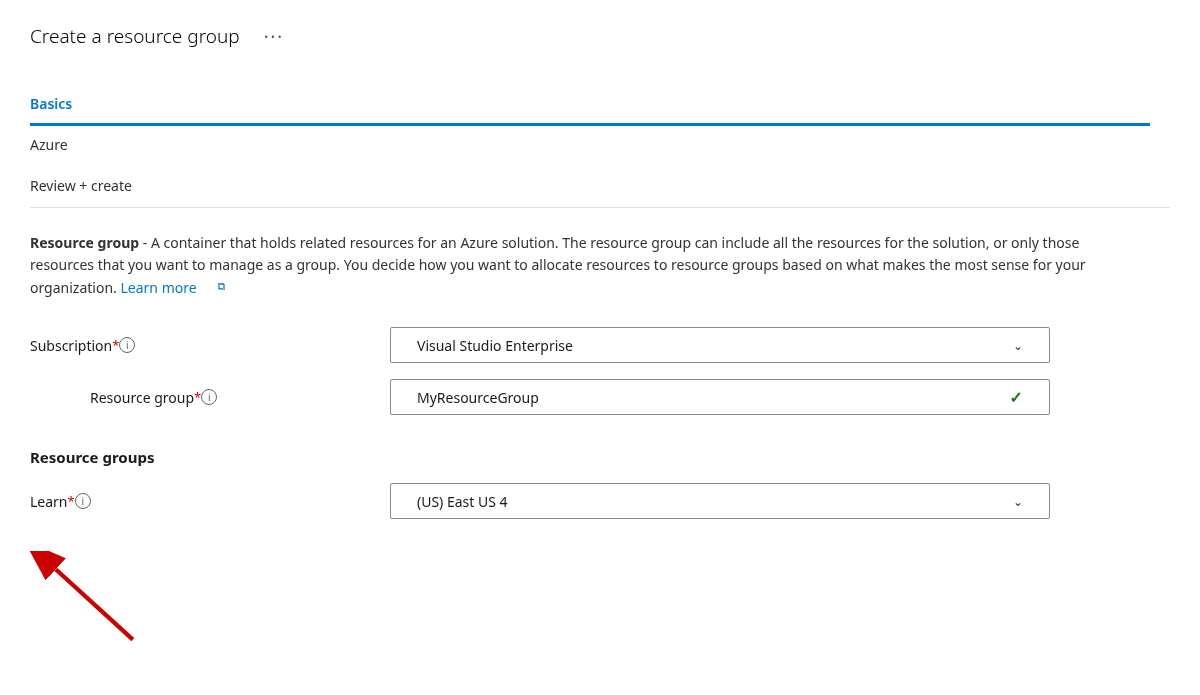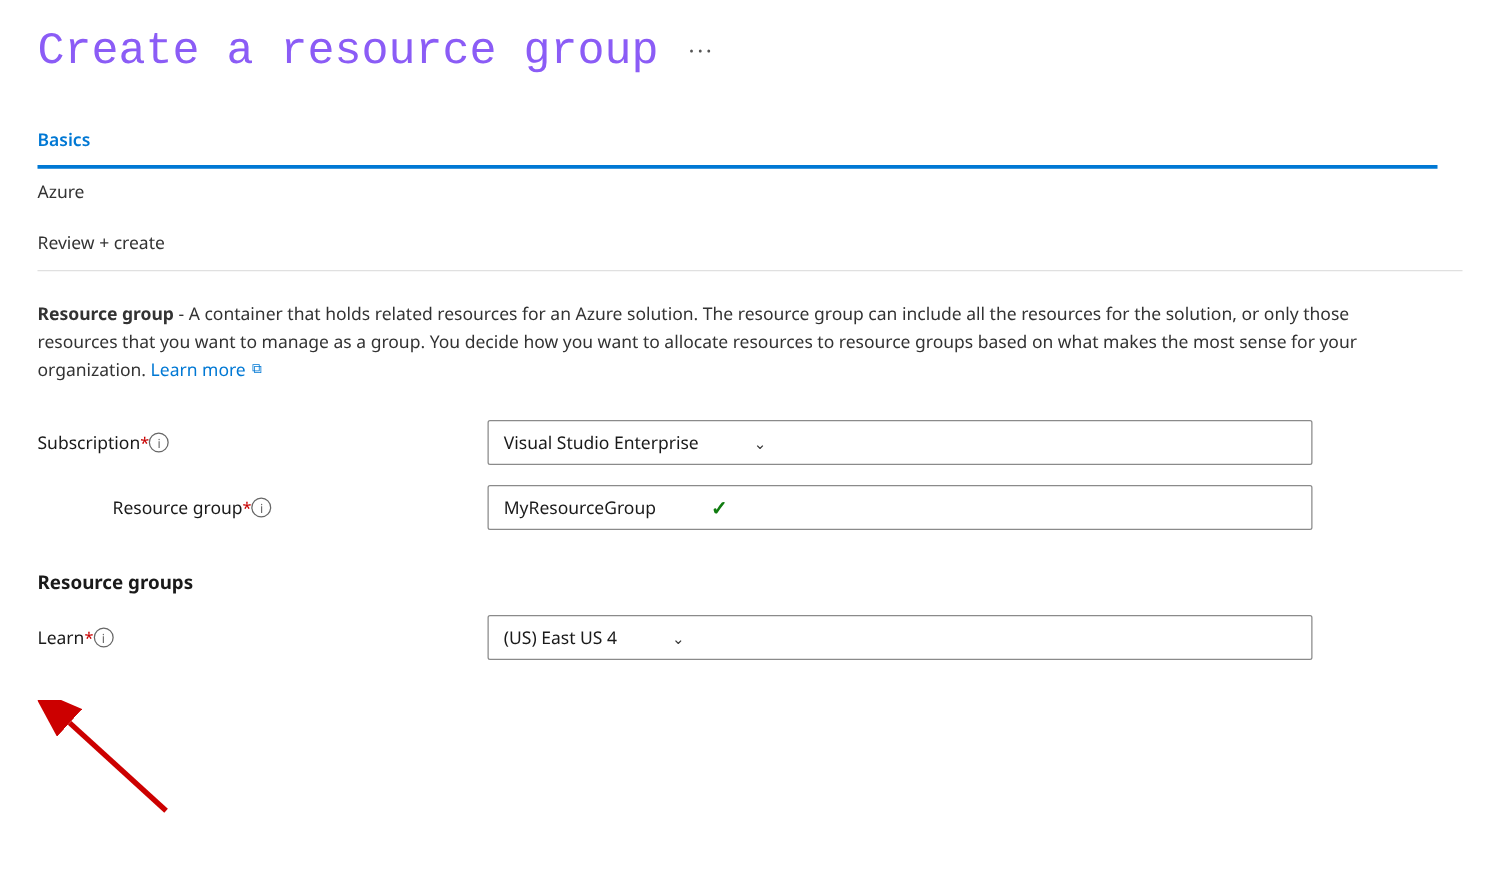--- a/index.html
+++ b/index.html
@@ -12,24 +12,23 @@
     }
 
     .page-header {
       display: flex;
       align-items: center;
       gap: 16px;
       margin-bottom: 32px;
     }
 
     .page-title {
-      font-size: 36px;
+      font-size: 19px;
       font-weight: 300;
-      color: #8b5cf6;
-      font-family: Liberation Mono, monospace;
+      color: #000000;
     }
 
     .more-options {
       font-size: 18px;
       color: #555;
       cursor: pointer;
       letter-spacing: 2px;
       padding: 4px 8px;
       border-radius: 4px;
     }
@@ -69,21 +68,21 @@
 
     .description-block strong {
       font-weight: 700;
     }
 
     .learn-more {
       color: #0078d4;
       text-decoration: none;
       display: inline-flex;
       align-items: flex-start;
-      gap: 5px;
+      gap: 21px;
     }
 
     .external-link-icon {
       font-size: 11px;
     }
 
     .section-title {
       font-size: 15px;
       font-weight: 700;
       margin-bottom: 16px;
@@ -131,30 +130,29 @@
     .form-control-wrapper {
       flex: 1;
       max-width: 660px;
     }
 
     .dropdown {
       width: 100%;
       height: 36px;
       border: 1px solid #8a8a8a;
       border-radius: 2px;
-      padding: 0 12px;
+      padding: 0 26px;
       font-size: 14px;
       color: #1a1a1a;
       background: #ffffff;
       cursor: pointer;
       display: flex;
       align-items: center;
-      justify-content: flex-start;
+      justify-content: space-between;
       position: relative;
-      gap: 44px;
     }
 
     .dropdown.validated {
       border-color: #8a8a8a;
     }
 
     .dropdown-value {
       font-size: 14px;
       color: #1a1a1a;
     }

